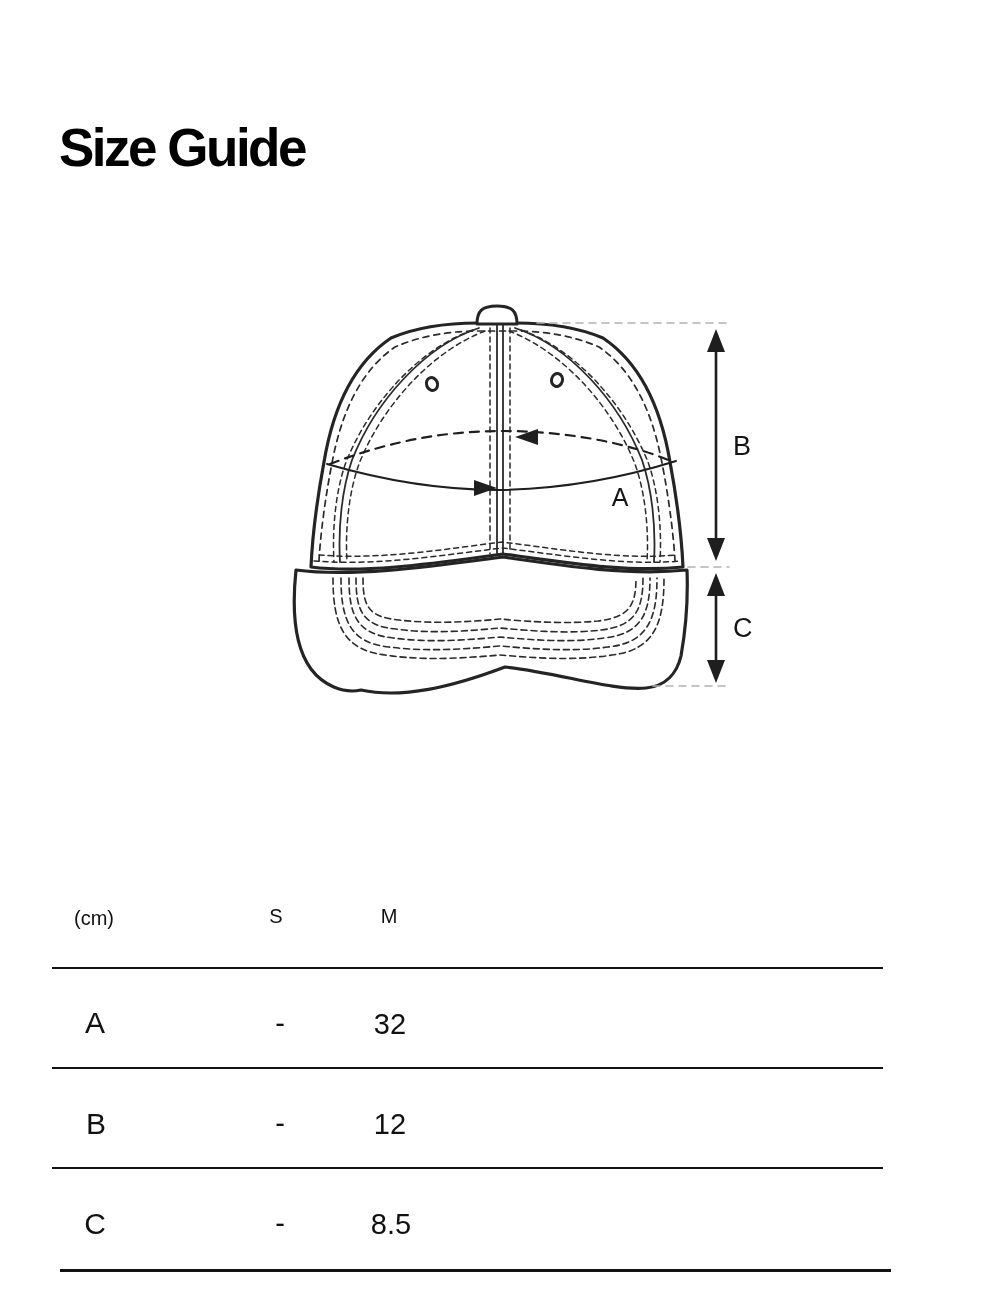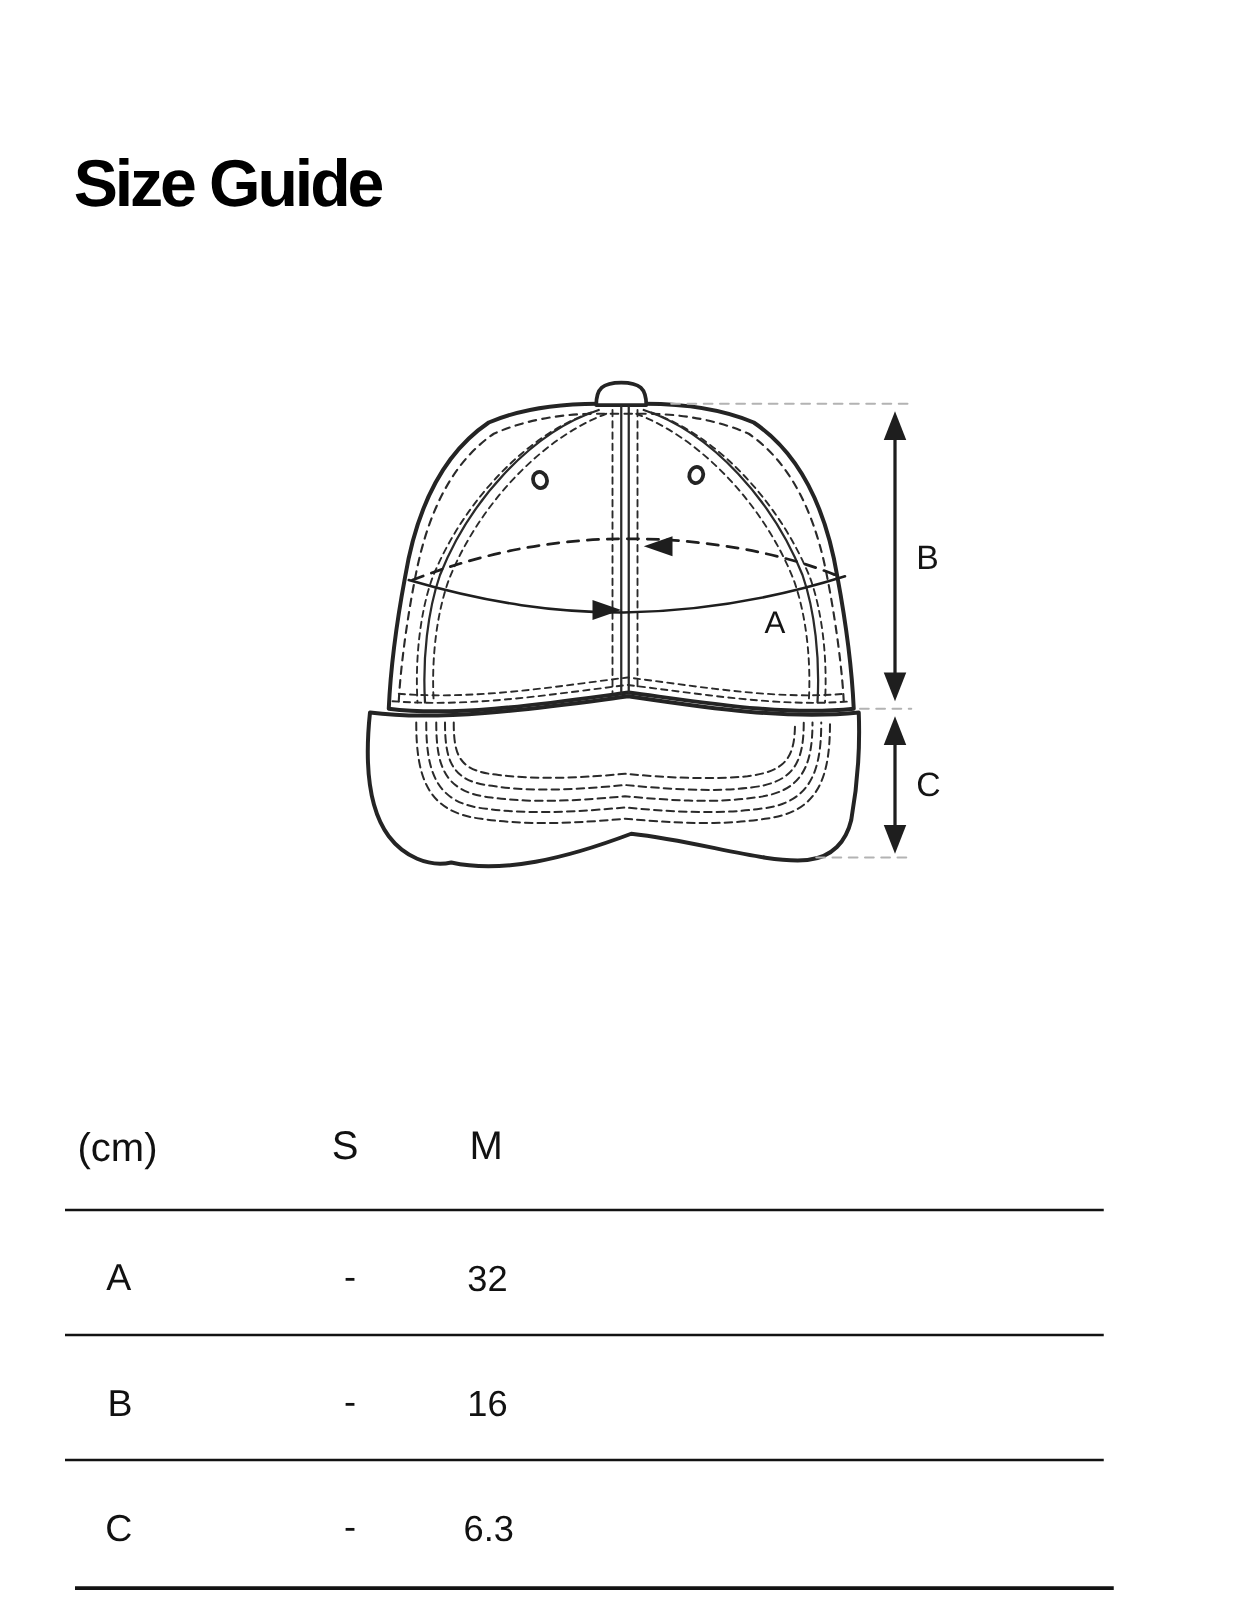--- a/index.html
+++ b/index.html
@@ -10,21 +10,21 @@
   .title{
     position:absolute;left:45px;top:107px;margin:14px;
     font-size:53px;font-weight:bold;letter-spacing:-2.5px;line-height:1;color:#000;
   }
   .diagram-svg{position:absolute;left:0;top:0;width:1000px;height:800px;}
   .diagram-svg text{font-family:"Liberation Sans","DejaVu Sans",sans-serif;fill:#141414;}
   .t-cell{
     position:absolute;transform:translate(-50%,-50%);
     font-size:29px;color:#111;white-space:nowrap;line-height:1;
   }
-  .t-head{font-size:32px;}
+  .t-head{font-size:20px;}
   .t-rowlabel{font-size:30px;}
   .t-line{position:absolute;left:52px;width:831px;height:2px;background:#121212;}
   .t-line-bottom{position:absolute;left:60px;width:831px;height:3px;background:#121212;}
 </style>
 </head>
 <body>
 
 <div class="canvas">
 
   <h1 class="title">Size Guide</h1>
@@ -120,27 +120,27 @@
       <div class="t-cell t-rowlabel" style="left:95px;top:1023px">A</div>
       <div class="t-cell" style="left:280px;top:1023px">-</div>
       <div class="t-cell" style="left:390px;top:1024px">32</div>
     </div>
 
     <div class="t-line" style="top:1067px"></div>
 
     <div>
       <div class="t-cell t-rowlabel" style="left:96px;top:1124px">B</div>
       <div class="t-cell" style="left:280px;top:1123px">-</div>
-      <div class="t-cell" style="left:390px;top:1124px">16</div>
+      <div class="t-cell" style="left:390px;top:1124px">12</div>
     </div>
 
     <div class="t-line" style="top:1167px"></div>
 
     <div>
       <div class="t-cell t-rowlabel" style="left:95px;top:1224px">C</div>
       <div class="t-cell" style="left:280px;top:1223px">-</div>
-      <div class="t-cell" style="left:391px;top:1224px">6.3</div>
+      <div class="t-cell" style="left:391px;top:1224px">8.5</div>
     </div>
 
     <div class="t-line-bottom" style="top:1269px"></div>
   </div>
 
 </div>
 
 </body></html>

